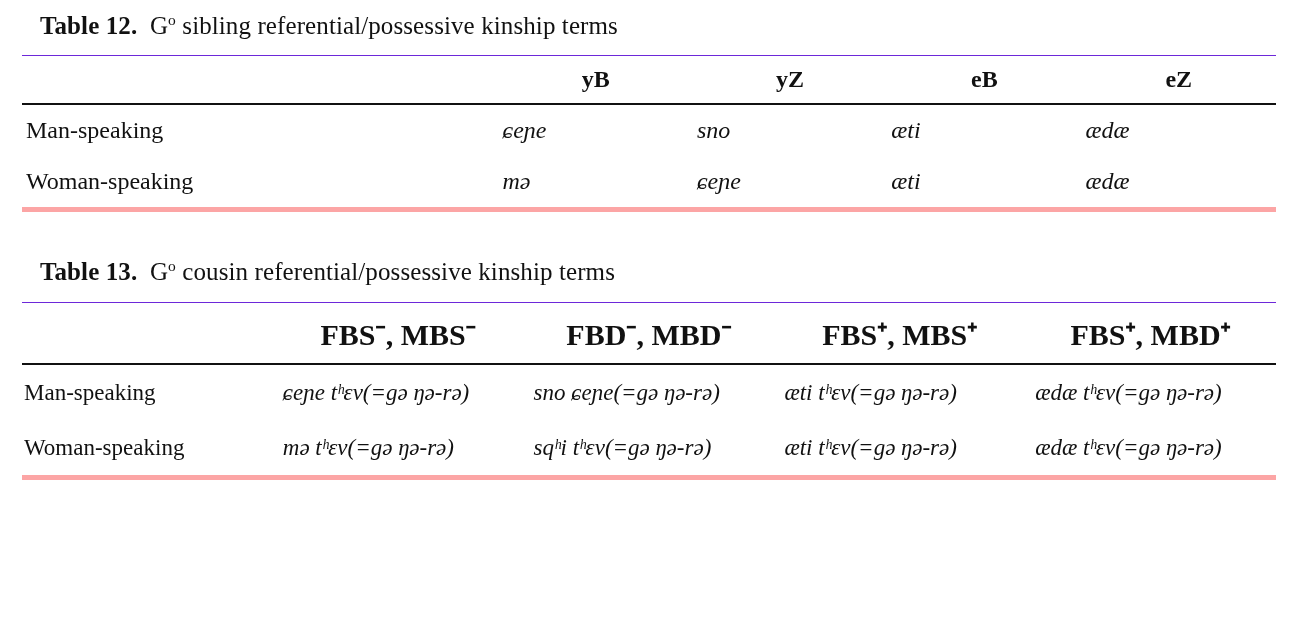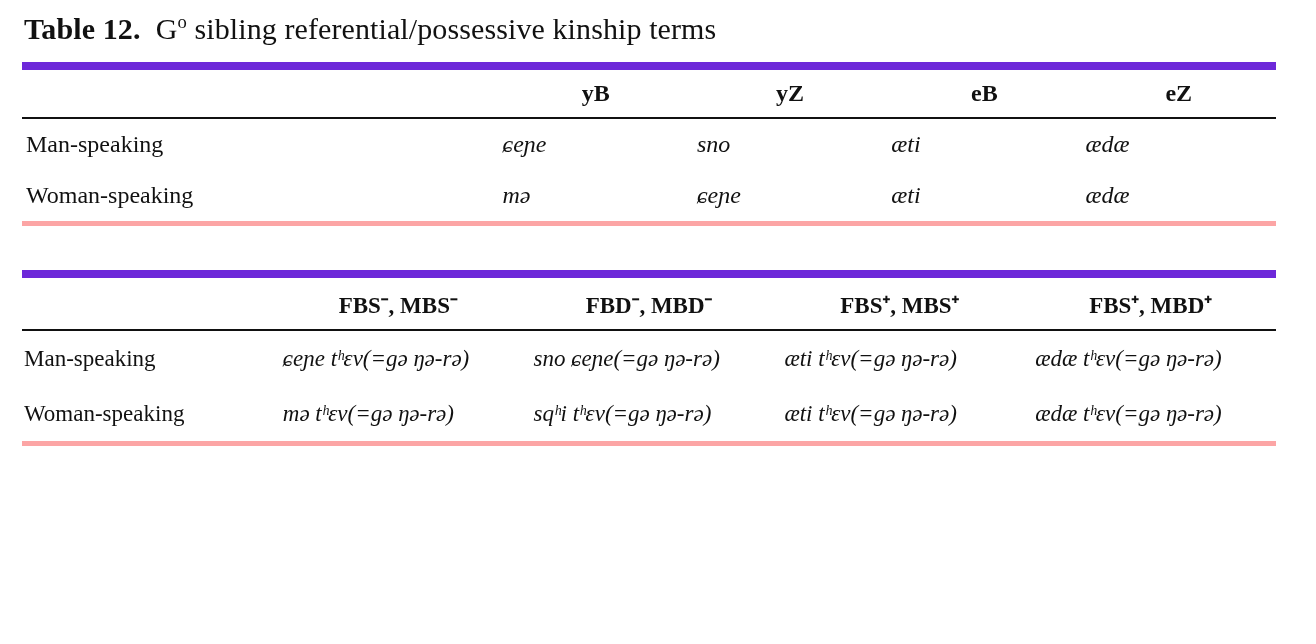--- a/index.html
+++ b/index.html
@@ -22,23 +22,23 @@
   }
 
   .table-block {
     width: 100%;
   }
   .table-block.second {
     margin-top: 44px;
   }
 
   .caption {
-    font-size: 30px;
+    font-size: 25px;
     line-height: 1.25;
-    margin: 0 0 14px 2px;
+    margin: 0 0 14px 18px;
     letter-spacing: 0.1px;
   }
   .caption .cap-label {
     font-weight: bold;
   }
   .caption .cap-text {
     font-weight: normal;
   }
   .caption .cap-text .sup {
     font-size: 0.62em;
@@ -46,21 +46,21 @@
     line-height: 0;
   }
 
   table {
     border-collapse: collapse;
     width: 100%;
     table-layout: fixed;
   }
 
   .rule-top td, .rule-top th {
-    border-top: 8px solid #6d28d9;
+    border-top: 1px solid #6d28d9;
   }
 
   thead th {
     font-weight: bold;
     font-size: 24px;
     padding: 10px 4px 10px 4px;
     text-align: center;
     border-bottom: 2px solid #111111;
   }
   thead th.label-col {
@@ -93,21 +93,21 @@
   table.t12 col.c3 { width: 15.5%; }
   table.t12 col.c4 { width: 15.5%; }
 
   
   table.t13 col.c0 { width: 20%; }
   table.t13 col.c1 { width: 20%; }
   table.t13 col.c2 { width: 20%; }
   table.t13 col.c3 { width: 20%; }
   table.t13 col.c4 { width: 20%; }
 
-  table.t13 thead th { font-size: 23px; padding-bottom: 9px; }
+  table.t13 thead th { font-size: 30px; padding-bottom: 9px; }
   table.t13 tbody td { font-size: 23px; line-height: 1.45; padding: 11px 10px; }
   table.t13 tbody td.label-col { padding-left: 2px; padding-right: 6px; }
 
   .sup {
     font-size: 0.68em;
     vertical-align: super;
     line-height: 0;
   }
 </style>
 </head>
@@ -150,20 +150,23 @@
           <td class="term">mə</td>
           <td class="term">ɕeɲe</td>
           <td class="term">æti</td>
           <td class="term">ædæ</td>
         </tr>
       </tbody>
     </table>
   </div>
 
   <div class="table-block second">
+    <div class="caption">
+      <span class="cap-label">Table 13.</span><span class="cap-text">&nbsp; <span>G</span><span class="sup">o</span><span> cousin referential/possessive kinship terms</span></span>
+    </div>
 
     <table class="t13">
       <colgroup>
         <col class="c0">
           <col class="c1">
           <col class="c2">
           <col class="c3">
           <col class="c4">
       </colgroup>
       <thead>

